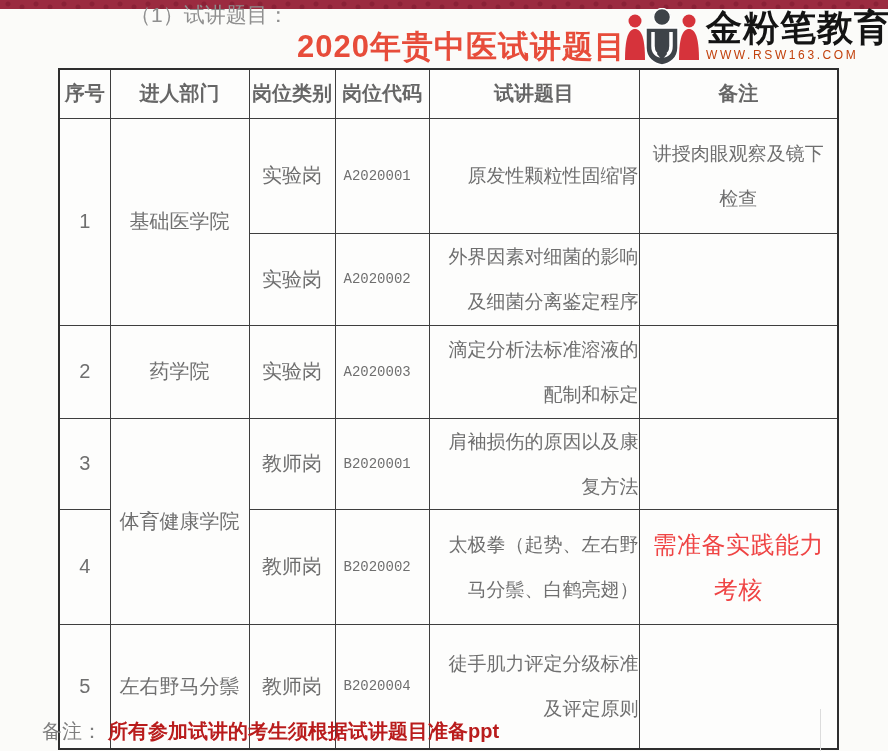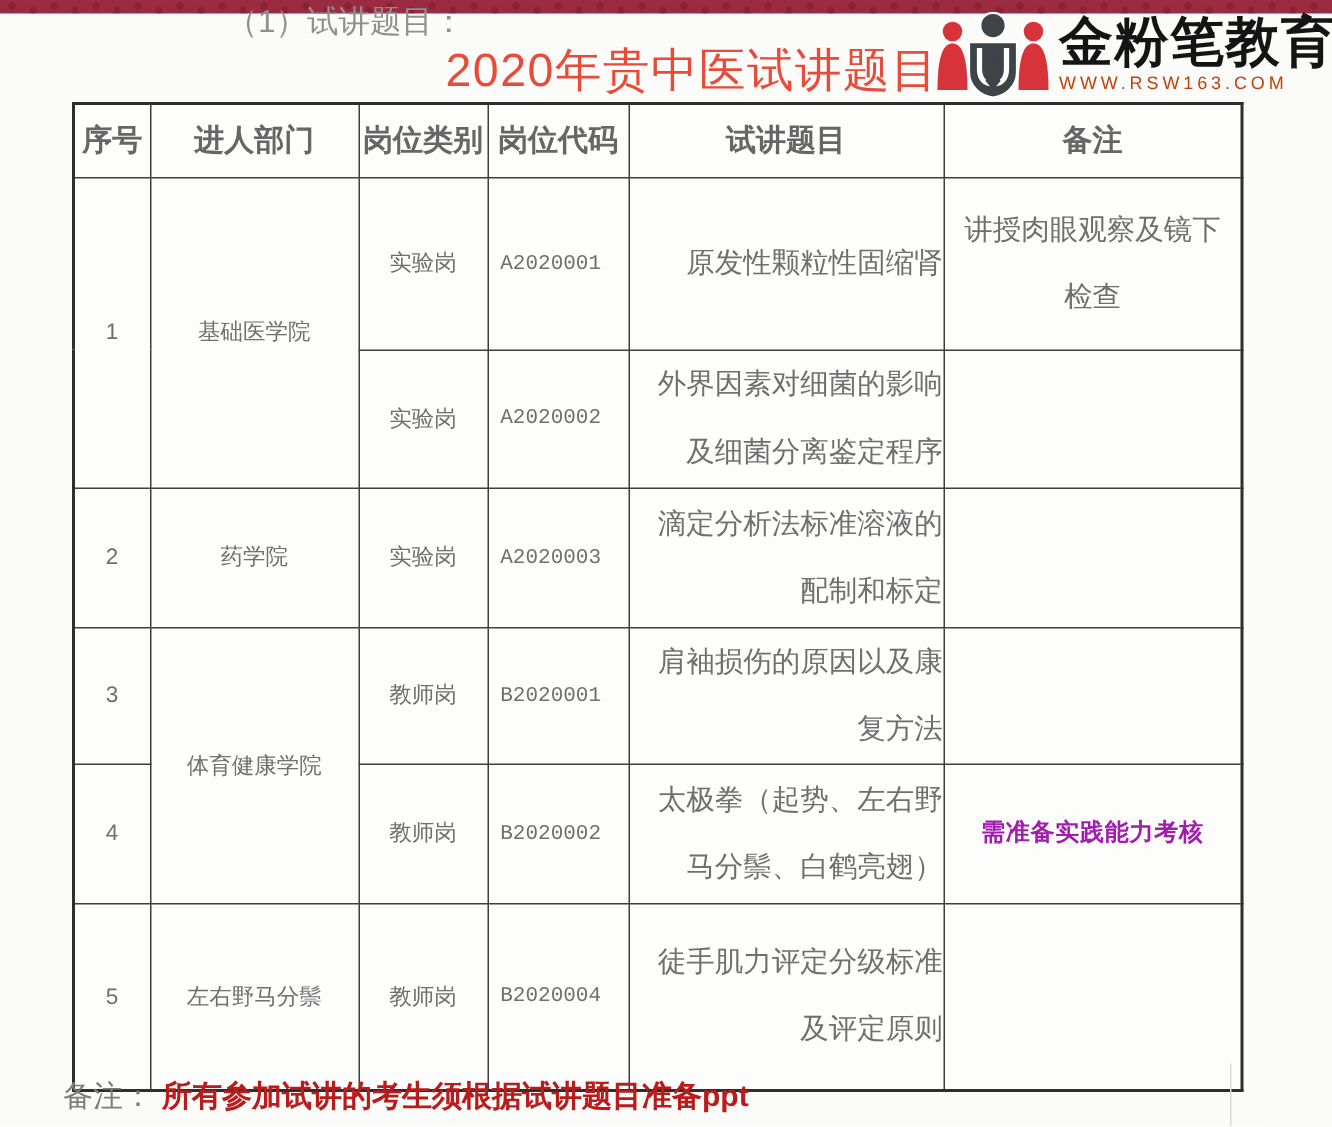--- a/index.html
+++ b/index.html
@@ -11,57 +11,57 @@
   .banner{
     position:absolute;left:0;top:0;width:888px;height:9px;
     background-color:#9b2b40;
     background-image:
       radial-gradient(circle at 8px 4px, #8a2136 2px, transparent 3px),
       radial-gradient(circle at 22px 7px, #8a2136 2px, transparent 3px);
     background-size:28px 9px;
   }
   .section-label{
     position:absolute;left:130px;top:0px;
-    font-size:21px;line-height:30px;color:#8f8f8f;margin-left:21px;
+    font-size:21px;line-height:30px;color:#8f8f8f;
   }
   .doc-title{
     position:absolute;left:297px;top:26px;
-    font-size:31px;font-weight:normal;color:#e74c3a;letter-spacing:1px;
+    font-size:31px;font-weight:bold;color:#e74c3a;letter-spacing:1px;
     white-space:nowrap;
   }
   .logo{
     position:absolute;left:622px;top:6px;width:250px;height:60px;
   }
   .logo-icon{position:absolute;left:0;top:2px;}
   .logo-text{position:absolute;left:84px;top:0;}
   .brand-name{
     font-size:36px;font-weight:bold;color:#141414;letter-spacing:1px;
     white-space:nowrap;line-height:44px;
   }
   .brand-url{
     font-size:12px;font-weight:normal;color:#c2410c;letter-spacing:2.6px;
     white-space:nowrap;margin-top:-2px;
   }
   table.topics{
-    position:absolute;left:48px;top:68px;width:779px;
+    position:absolute;left:58px;top:68px;width:779px;
     border-collapse:collapse;table-layout:fixed;
     background:#fdfdfc;border:2px solid #2e2e2e;
   }
   table.topics th,table.topics td{
     border:1px solid #3e3e3e;color:#6f6f6f;overflow:hidden;
   }
   table.topics th{
     font-size:20px;font-weight:600;color:#666;text-align:center;
     padding:0;
   }
-  td.c-no,td.c-dept,td.c-cat{text-align:center;font-size:15px;padding:0;}
+  td.c-no,td.c-dept,td.c-cat{text-align:center;font-size:20px;padding:0;}
   td.c-code{text-align:left;font-size:14px;padding:8px;white-space:nowrap;font-family:Liberation Mono, monospace;}
   td.c-topic{text-align:right;font-size:19px;line-height:45px;padding:0 0 0 2px;}
   td.c-remark{text-align:center;font-size:19px;line-height:45px;padding:12px 6px;}
-  td.c-remark.bold{font-weight:bold;font-size:16px;color:#a21caf;letter-spacing:0.5px;}
+  td.c-remark.bold{font-weight:normal;font-size:24px;color:#ef4444;letter-spacing:0.5px;}
   .footer-note{
     position:absolute;left:42px;top:711px;height:40px;line-height:40px;
     font-size:20px;color:#7d7d7d;white-space:nowrap;
   }
   .footer-note .bold{font-weight:bold;color:#b91c1c;margin-left:6px;}
   .edge-line{
     position:absolute;left:820px;top:709px;width:1px;height:42px;background:#dcdcdc;
   }
 </style>
 </head>

